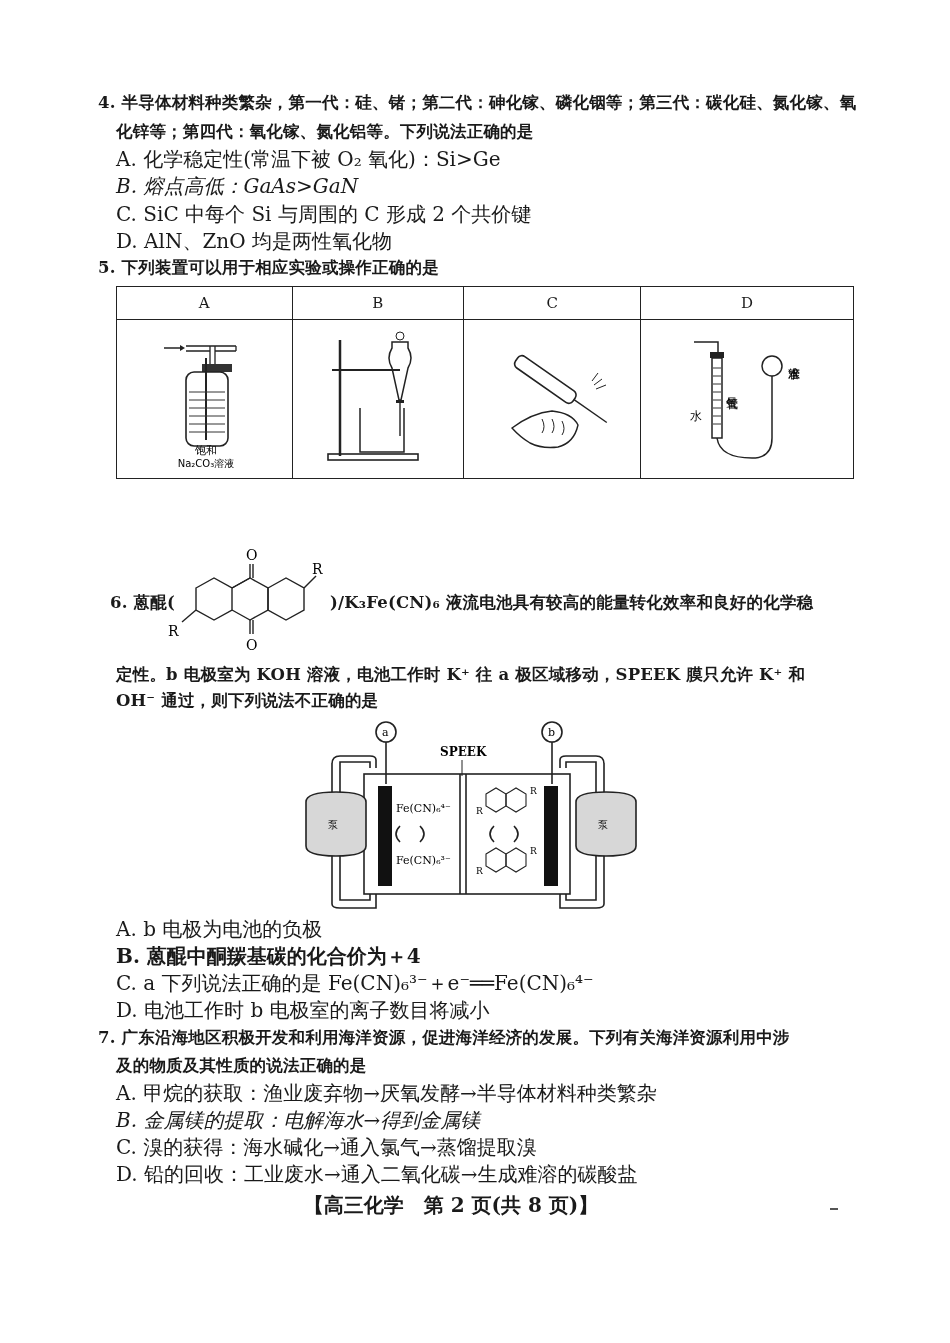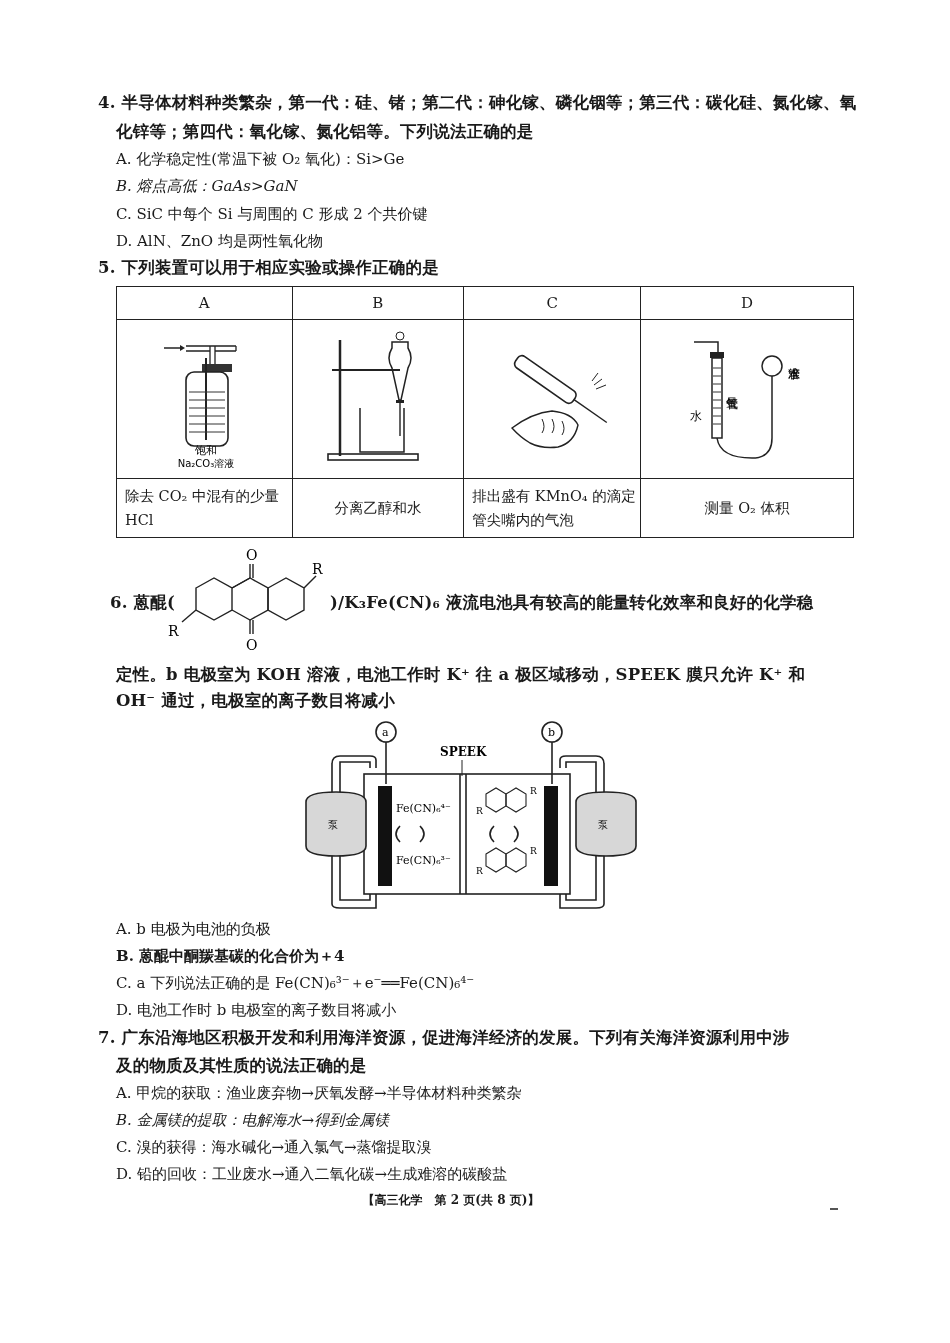--- a/index.html
+++ b/index.html
@@ -1,26 +1,26 @@
 <!DOCTYPE html>
 <html><head>
 <meta charset="utf-8">
 <style>
   html, body { margin:0; padding:0; background:#ffffff; }
   body { width:950px; height:1343px; position:relative; overflow:hidden;
          font-family:"DejaVu Serif","Liberation Serif",serif; color:#1a1a1a; }
   .line { position:absolute; font-size:16.5px; line-height:22px; white-space:nowrap; font-weight:bold; letter-spacing:0.2px; }
-  .opt { position:absolute; font-size:15px; line-height:22px; white-space:nowrap; }
+  .opt { position:absolute; font-size:20px; line-height:22px; white-space:nowrap; }
   table.app { position:absolute; left:116px; top:286px; width:738px; border-collapse:collapse; }
   table.app td { border:1.6px solid #222; text-align:center; vertical-align:middle; font-size:14px; }
   table.app tr.hdr td { height:30px; font-size:15px; }
   table.app tr.img td { height:156px; }
   table.app tr.desc td { height:56px; font-size:14.5px; line-height:24px; }
   table.app tr.desc td.left { text-align:left; padding-left:8px; }
-  .footer { position:absolute; left:0; width:902px; top:1192px; text-align:center; font-size:12px; font-weight:bold; }
+  .footer { position:absolute; left:0; width:902px; top:1192px; text-align:center; font-size:20px; font-weight:bold; }
   .dash { position:absolute; left:830px; top:1208px; width:8px; height:2px; background:#555; }
 </style>
 </head>
 <body>
 
 <div class="line" style="left:98px;top:92px;">4. 半导体材料种类繁杂，第一代：硅、锗；第二代：砷化镓、磷化铟等；第三代：碳化硅、氮化镓、氧</div>
 <div class="line" style="left:116px;top:121px;">化锌等；第四代：氧化镓、氮化铝等。下列说法正确的是</div>
 <div class="opt" style="left:116px;top:148px;">A. 化学稳定性(常温下被 O₂ 氧化)：Si&gt;Ge</div>
 <div class="opt" style="left:116px;top:175px;font-style:italic;">B. 熔点高低：GaAs&gt;GaN</div>
 <div class="opt" style="left:116px;top:203px;">C. SiC 中每个 Si 与周围的 C 形成 2 个共价键</div>
@@ -96,26 +96,20 @@
               <line x1="41" y1="96" x2="49" y2="96"></line>
         </g>
         <path d="M45 110 Q48 130 80 130 Q100 130 100 110 V48" fill="none" stroke="#222" stroke-width="1.5"></path>
         <circle cx="100" cy="38" r="10" fill="none" stroke="#222" stroke-width="1.5"></circle>
         <text x="60" y="60" font-size="12" font-family="DejaVu Sans, sans-serif" writing-mode="tb">量气管</text>
         <text x="122" y="30" font-size="12" font-family="DejaVu Sans, sans-serif" writing-mode="tb">水准管</text>
         <text x="18" y="92" font-size="12" font-family="DejaVu Sans, sans-serif">水</text>
       </svg>
     </td>
   </tr>
-  <tr class="desc">
-    <td class="left">除去 CO₂ 中混有的少量 HCl</td>
-    <td>分离乙醇和水</td>
-    <td class="left">排出盛有 KMnO₄ 的滴定管尖嘴内的气泡</td>
-    <td>测量 O₂ 体积</td>
-  </tr>
 </tbody>
   </table>
 
 <div class="line" style="left:110px;top:592px;">6. 蒽醌(</div>
 <svg style="position:absolute;left:156px;top:548px;" width="170" height="110" viewBox="0 0 170 110">
   <g fill="none" stroke="#222" stroke-width="1.4">
     <polygon points="40,40 58,30 76,40 76,62 58,72 40,62"></polygon>
     <polygon points="76,40 94,30 94,30"></polygon>
     <path d="M76 40 L94 30 L112 40 L112 62 L94 72 L76 62"></path>
     <polygon points="112,40 130,30 148,40 148,62 130,72 112,62"></polygon>
@@ -126,21 +120,21 @@
     <line x1="148" y1="40" x2="160" y2="28"></line>
     <line x1="40" y1="62" x2="26" y2="74"></line>
   </g>
   <text x="90" y="12" font-size="14" font-family="DejaVu Serif, serif">O</text>
   <text x="90" y="102" font-size="14" font-family="DejaVu Serif, serif">O</text>
   <text x="156" y="26" font-size="14" font-family="DejaVu Serif, serif">R</text>
   <text x="12" y="88" font-size="14" font-family="DejaVu Serif, serif">R</text>
 </svg>
 <div class="line" style="left:330px;top:592px;">)/K₃Fe(CN)₆ 液流电池具有较高的能量转化效率和良好的化学稳</div>
 <div class="line" style="left:116px;top:664px;">定性。b 电极室为 KOH 溶液，电池工作时 K⁺ 往 a 极区域移动，SPEEK 膜只允许 K⁺ 和</div>
-<div class="line" style="left:116px;top:690px;">OH⁻ 通过，电极室的离子数目将减小</div>
+<div class="line" style="left:116px;top:690px;">OH⁻ 通过，则下列说法不正确的是</div>
 
 <svg style="position:absolute;left:300px;top:716px;" width="350" height="200" viewBox="0 0 350 200">
   <g fill="none" stroke="#222" stroke-width="1.6">
     <rect x="64" y="58" width="206" height="120"></rect>
     <line x1="160" y1="58" x2="160" y2="178"></line>
       <line x1="166" y1="58" x2="166" y2="178"></line>
     <circle cx="86" cy="16" r="10"></circle>
       <line x1="86" y1="26" x2="86" y2="68"></line>
     <circle cx="252" cy="16" r="10"></circle>
       <line x1="252" y1="26" x2="252" y2="68"></line>

